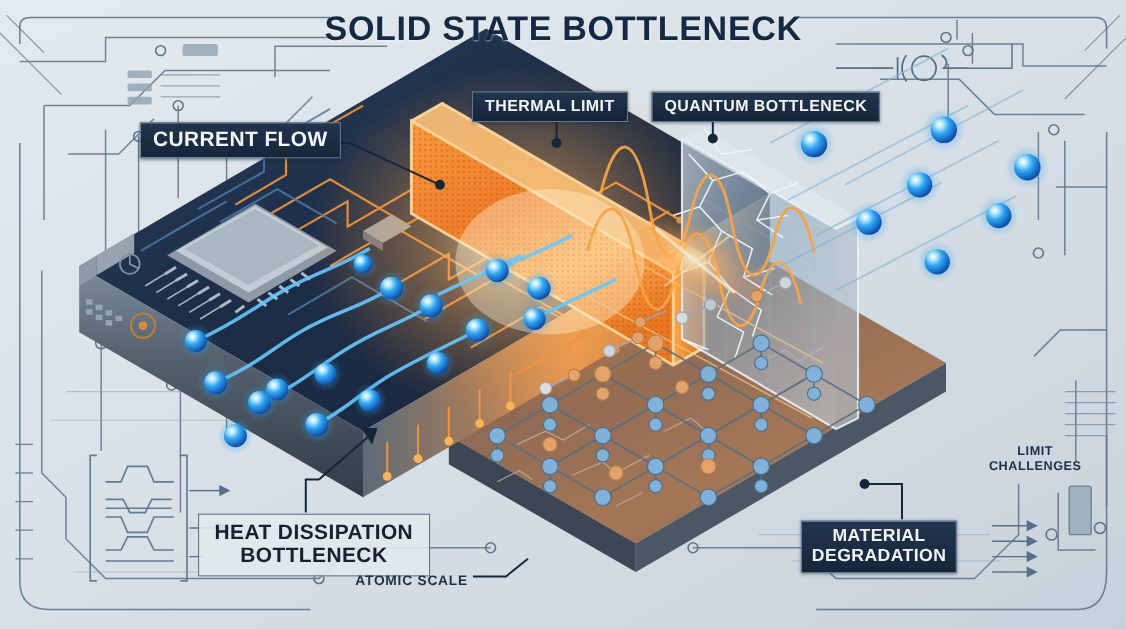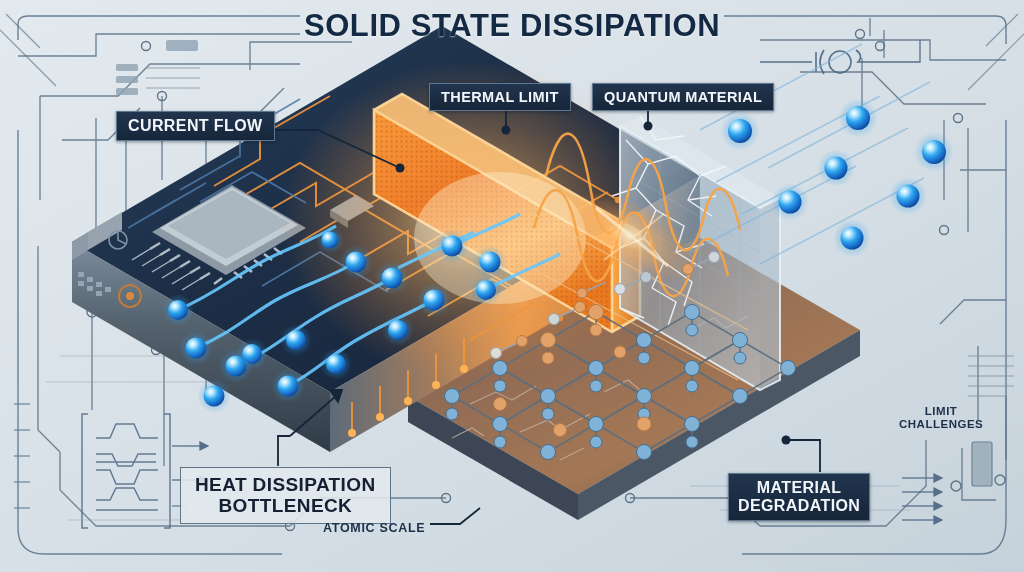--- a/index.html
+++ b/index.html
@@ -31,21 +31,21 @@
     font-weight:700;
   }
   .lbl-plain { color:#1c3049; font-weight:700; background:none; border:none; }
 
   #title {
     position:absolute; left:0; right:0; top:8px; text-align:center;
     font-size:31px; font-weight:700; letter-spacing:.6px;
     color:#142a44; text-shadow:0 1px 2px rgba(255,255,255,.55);
   }
 
-  #lbl-current  { left:116px; top:111px; padding:5px 11px; font-size:16px;text-align:right; }
+  #lbl-current  { left:127px; top:111px; padding:5px 11px; font-size:19px;text-align:right; }
   #lbl-thermal  { left:429px; top:83px;  padding:5px 11px; font-size:14.5px; }
   #lbl-quantum  { left:592px; top:83px;  padding:5px 11px; font-size:14.5px; }
   #lbl-material { left:728px; top:473px; padding:5px 9px; font-size:16px; }
   #lbl-heat     { left:180px; top:467px; padding:6px 14px; font-size:19px; }
   #lbl-atomic   { left:323px; top:521px; font-size:12.5px; letter-spacing:.7px; }
   #lbl-future   { left:899px; top:405px; font-size:11.5px; letter-spacing:.5px; text-align:center; }
 </style>
 </head>
 <body>
 
@@ -664,25 +664,25 @@
     <circle cx="506" cy="130" r="4.5"></circle>
     <circle cx="648" cy="126" r="4.5"></circle>
     <circle cx="786" cy="440" r="4.5"></circle>
   </g>
   <g stroke="#15263a" stroke-width="1.8" fill="#15263a">
     <path d="M290,436 L336,396" fill="none"></path>
     <path d="M330,390 L342,390 L338,402 Z"></path>
   </g>
 </svg>
 
-<div id="title">SOLID STATE DISSIPATION</div>
+<div id="title">SOLID STATE BOTTLENECK</div>
 
 <div class="lbl lbl-dark" id="lbl-current">CURRENT FLOW</div>
 <div class="lbl lbl-dark" id="lbl-thermal">THERMAL LIMIT</div>
-<div class="lbl lbl-dark" id="lbl-quantum">QUANTUM MATERIAL</div>
+<div class="lbl lbl-dark" id="lbl-quantum">QUANTUM BOTTLENECK</div>
 <div class="lbl lbl-dark" id="lbl-material">MATERIAL
 DEGRADATION</div>
 <div class="lbl lbl-light" id="lbl-heat">HEAT DISSIPATION
 BOTTLENECK</div>
 <div class="lbl lbl-plain" id="lbl-atomic">ATOMIC SCALE</div>
 <div class="lbl lbl-plain" id="lbl-future">LIMIT
 CHALLENGES</div>
 
 </div>
 

